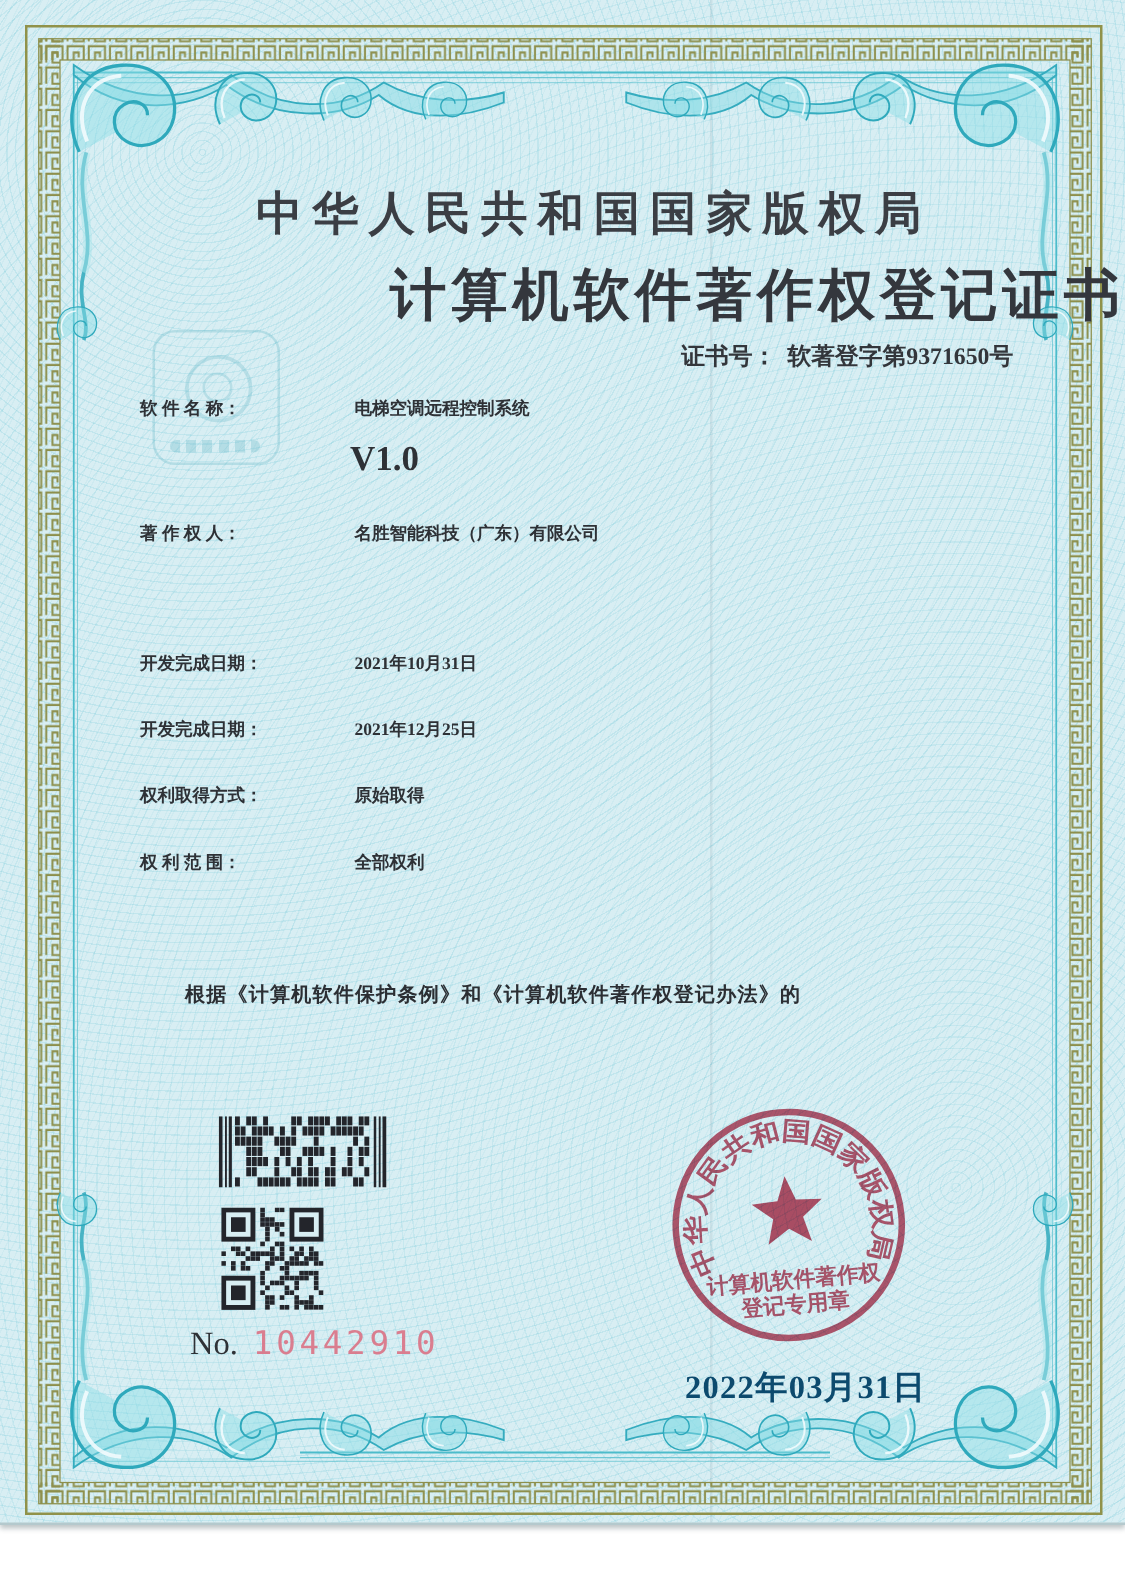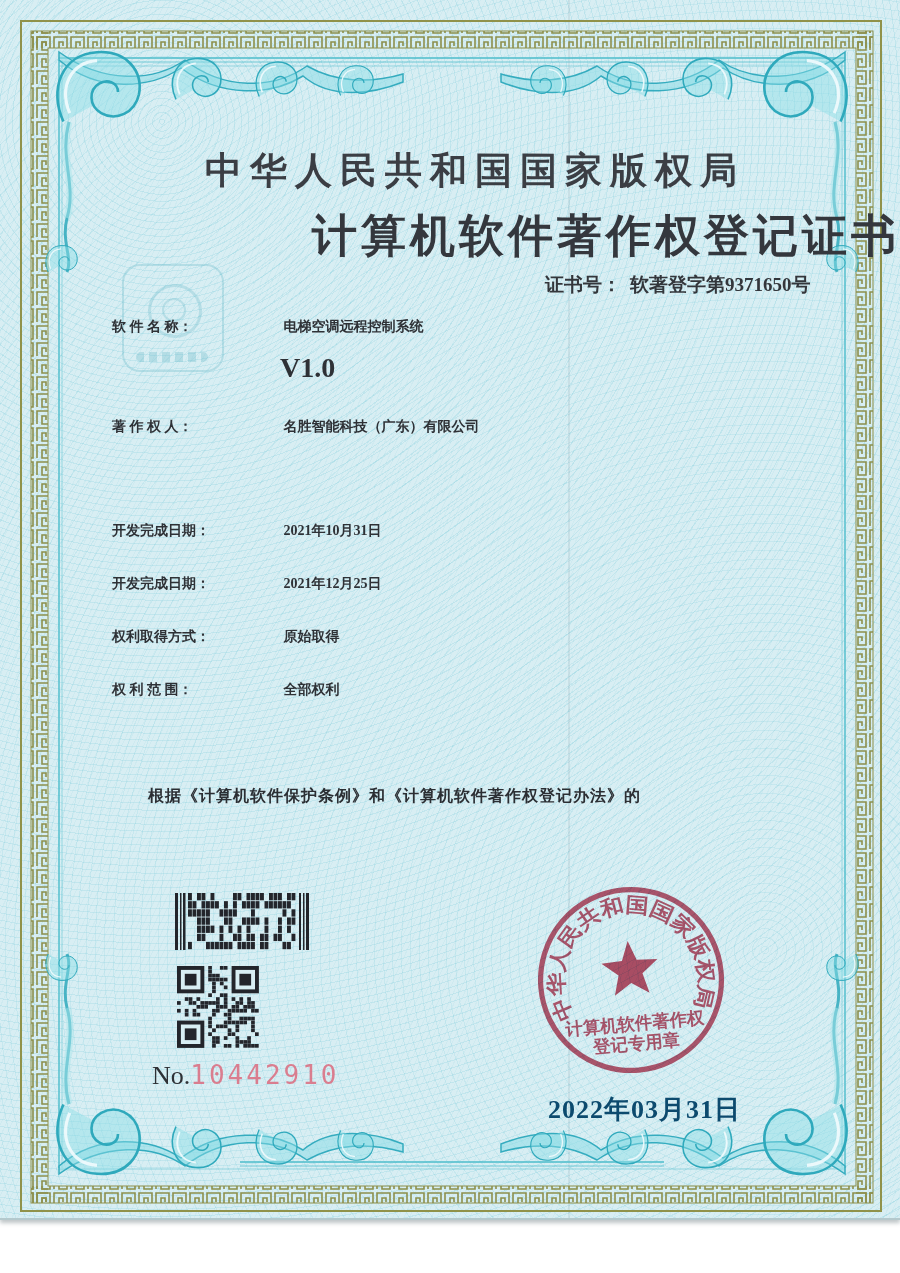--- a/index.html
+++ b/index.html
@@ -32,21 +32,21 @@
       border-radius:18px;opacity:.8;}
   .wm .c1{position:absolute;left:24px;top:18px;width:48px;height:48px;border:3px solid rgba(105,185,200,.38);border-radius:50%;}
   .wm .c2{position:absolute;left:38px;top:32px;width:20px;height:20px;border:2px solid rgba(105,185,200,.38);border-radius:50%;}
   .wm .dots{position:absolute;left:12px;bottom:8px;width:72px;height:10px;
       background:repeating-linear-gradient(90deg, rgba(105,185,200,.40) 0 8px, rgba(0,0,0,0) 8px 13px);border-radius:5px;}
   #barcode{position:absolute;left:175px;top:893px;}
   #qrcode{position:absolute;left:177px;top:966px;}
   #sealsvg{position:absolute;left:531px;top:880px;opacity:.9;mix-blend-mode:multiply;z-index:3;}
   .noline{position:absolute;left:152px;top:1060px;font-size:26px;z-index:4;white-space:nowrap;}
   .noline .nolabel{color:#2e3136;font-weight:400;}
-  .noline .noval{color:#db7285;font-family:"DejaVu Sans Mono","Liberation Mono",monospace;
+  .noline .noval{margin-left:12px;color:#db7285;font-family:"DejaVu Sans Mono","Liberation Mono",monospace;
                  font-weight:400;letter-spacing:3px;opacity:.9;}
   .issuedate{position:absolute;left:548px;top:1092px;font-size:26px;font-weight:700;color:#0c4a6e;
              letter-spacing:1px;z-index:4;white-space:nowrap;}
 </style>
 </head>
 <body>
 
 <div id="stage">
   <div class="paper"></div>
   <div class="fold"></div>

